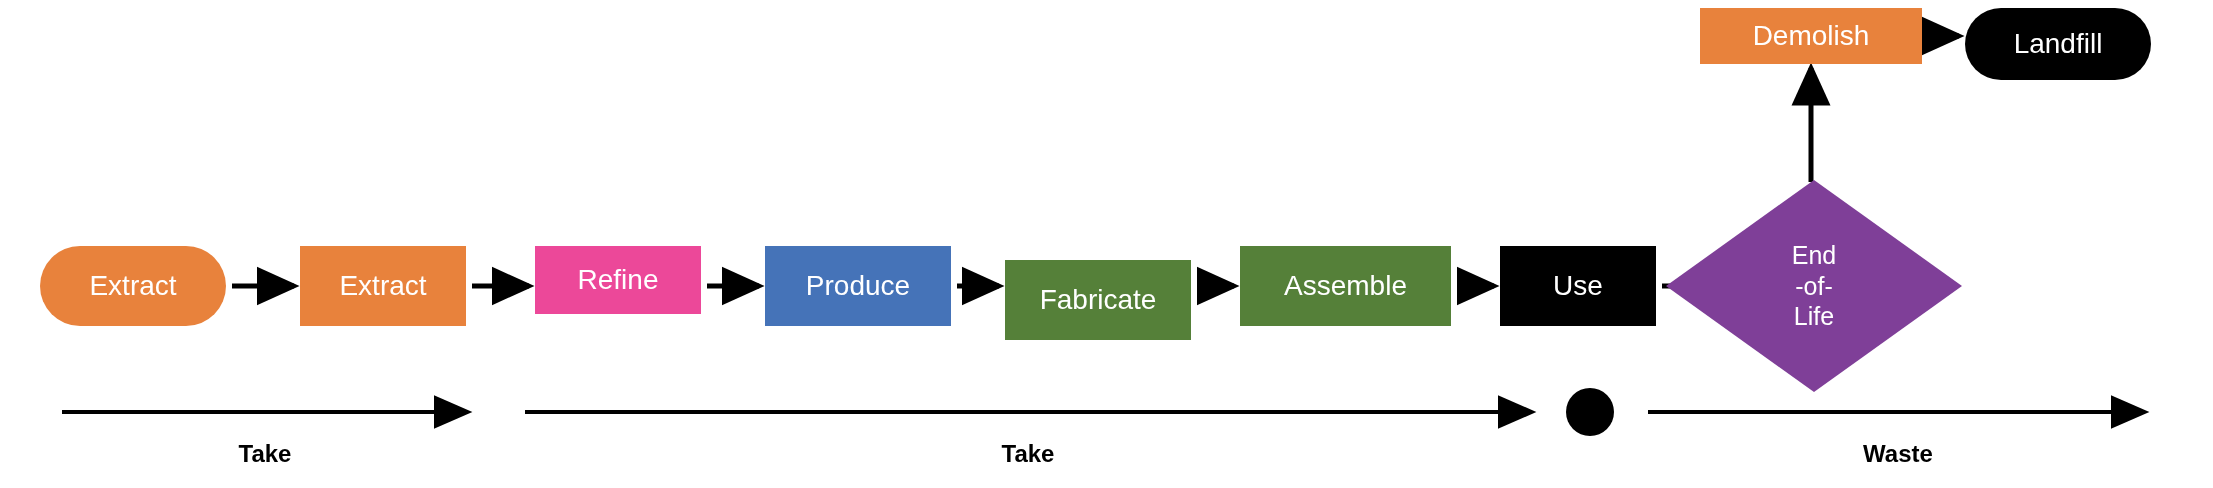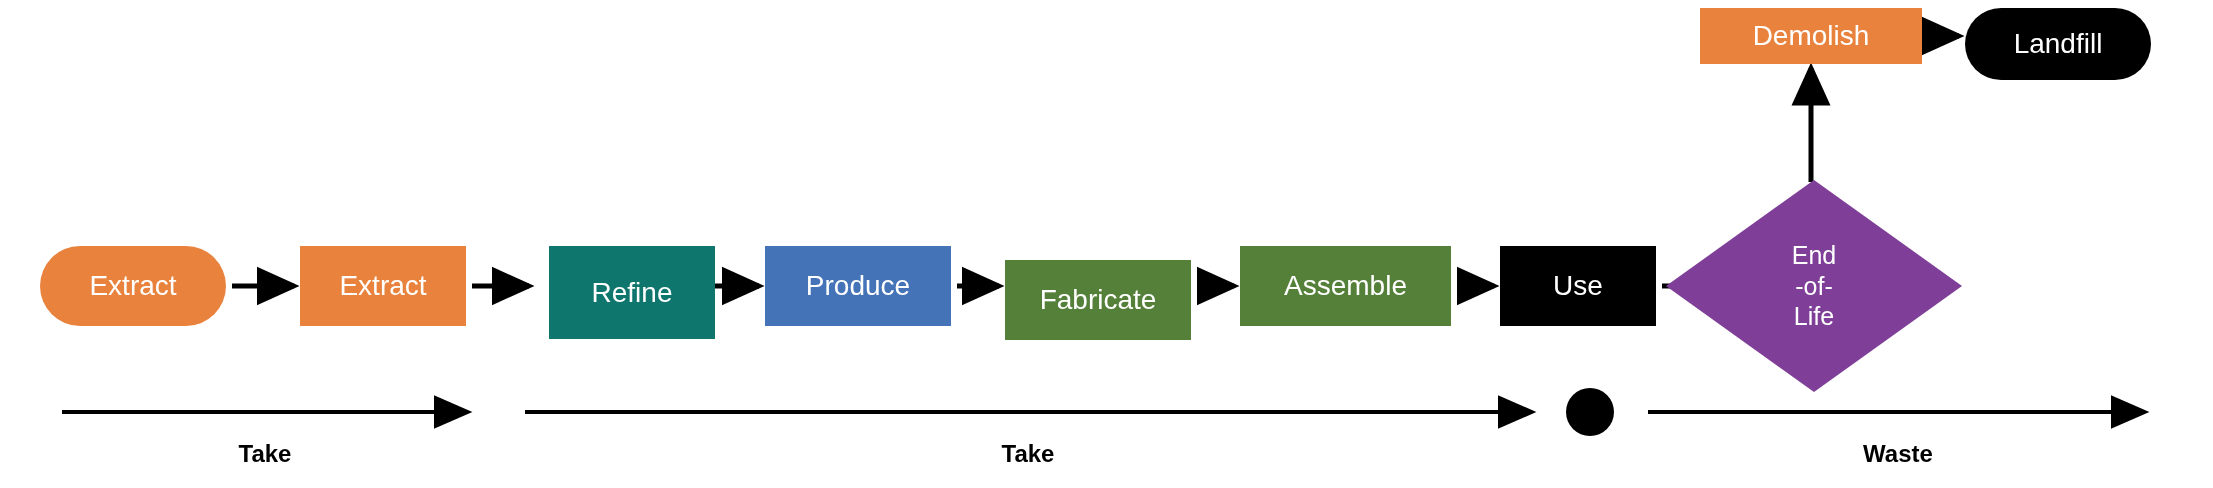--- a/index.html
+++ b/index.html
@@ -52,21 +52,21 @@
       </g>
   </svg>
 
   <div id="nodes-host">
       <div class="node pill" style="left: 40px; top: 246px; width: 186px; height: 80px; background: rgb(232, 130, 60);">
         <span>Extract</span>
       </div>
       <div class="node rect" style="left: 300px; top: 246px; width: 166px; height: 80px; background: rgb(232, 130, 60);">
         <span>Extract</span>
       </div>
-      <div class="node rect" style="left: 549px; top: 246px; width: 166px; height: 93px; background: #0f766e;">
+      <div class="node rect" style="left: 535px; top: 246px; width: 166px; height: 68px; background: #ec4899;">
         <span>Refine</span>
       </div>
       <div class="node rect" style="left: 765px; top: 246px; width: 186px; height: 80px; background: rgb(69, 115, 184);">
         <span>Produce</span>
       </div>
       <div class="node rect" style="left: 1005px; top: 260px; width: 186px; height: 80px; background: rgb(85, 128, 57);">
         <span>Fabricate</span>
       </div>
       <div class="node rect" style="left: 1240px; top: 246px; width: 211px; height: 80px; background: rgb(85, 128, 57);">
         <span>Assemble</span>

